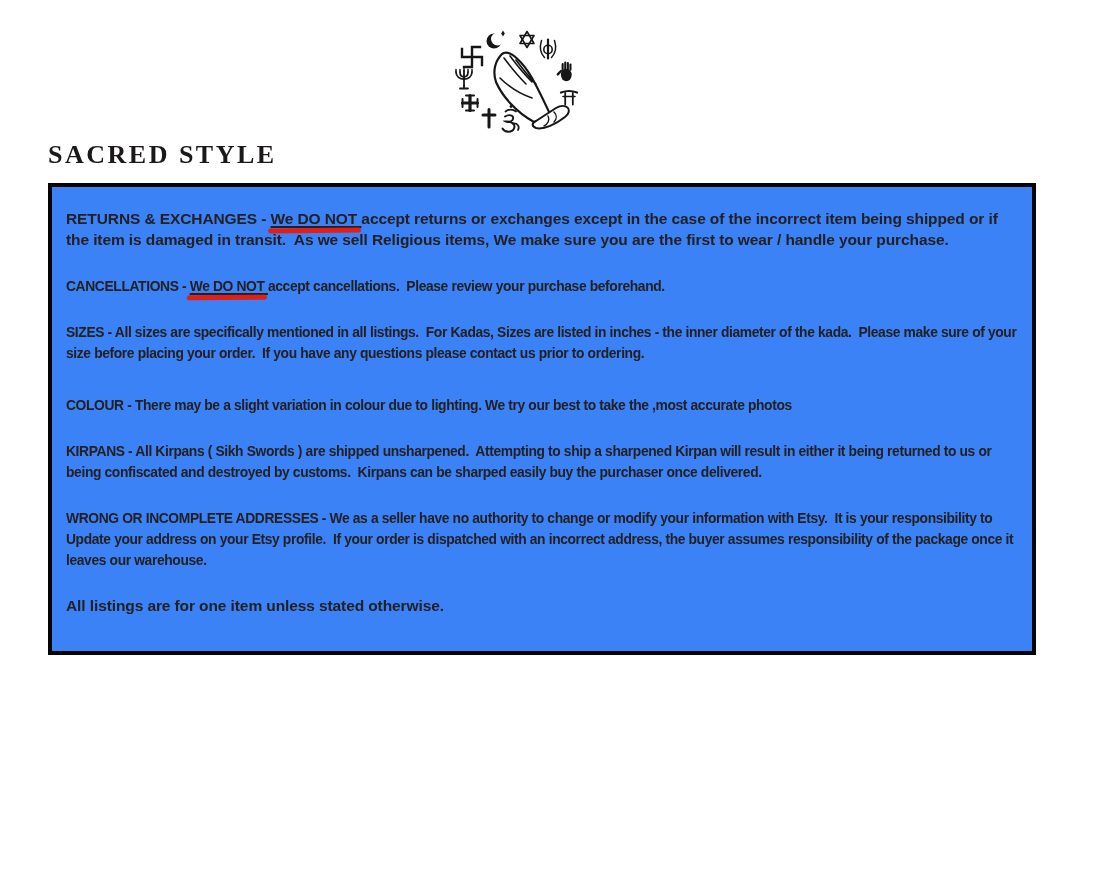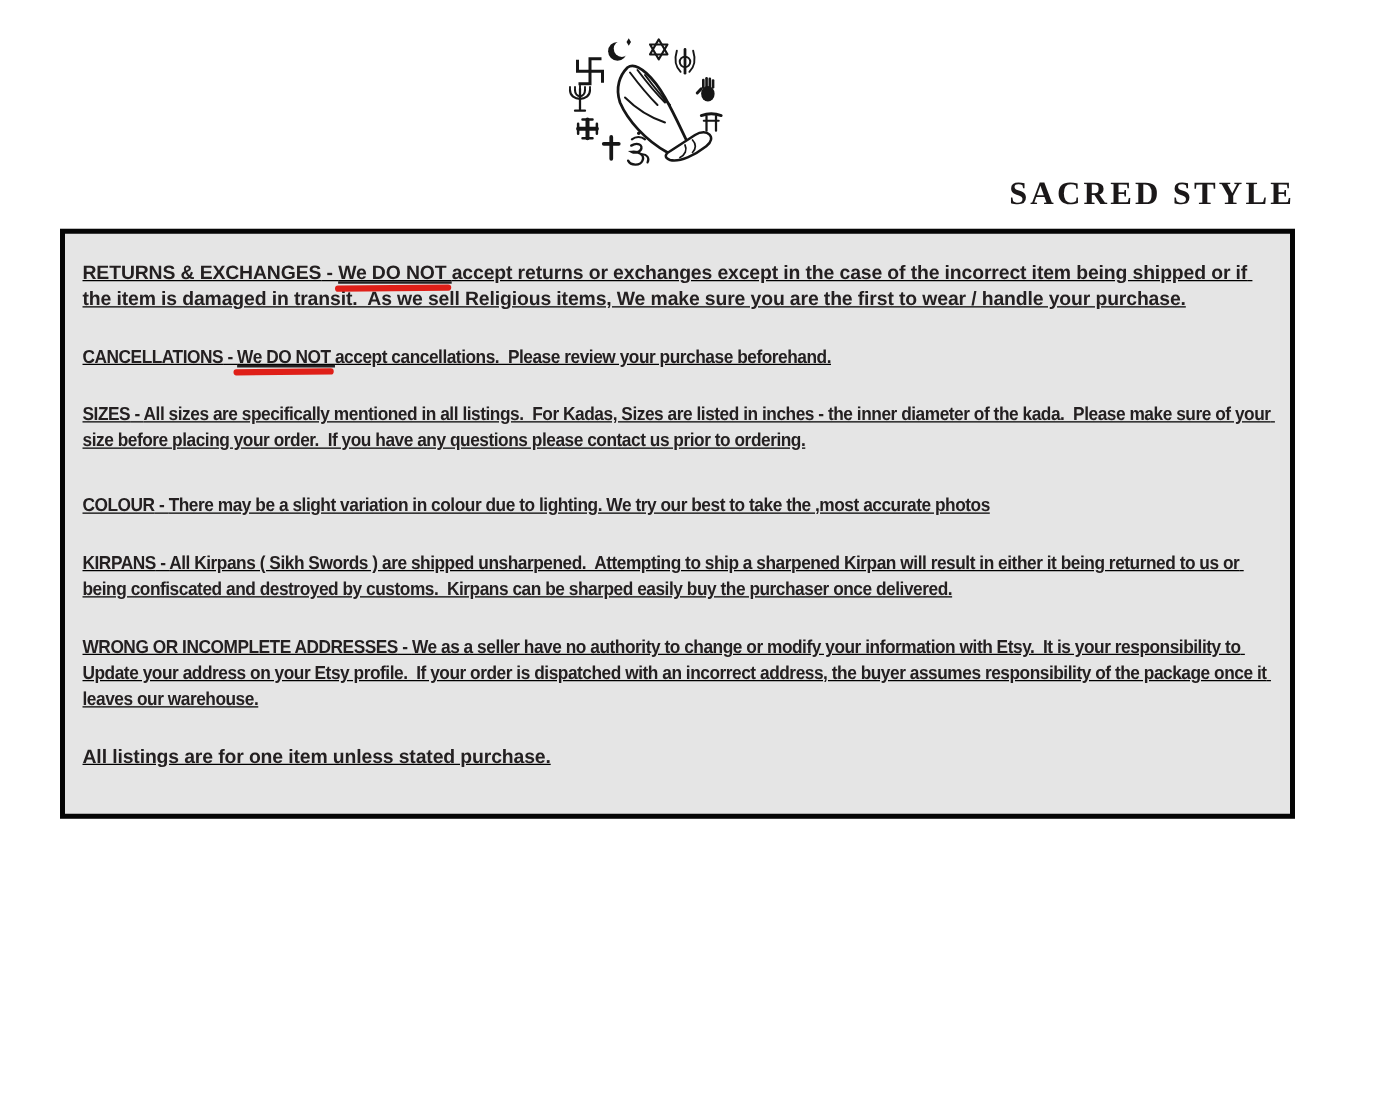--- a/index.html
+++ b/index.html
@@ -1,28 +1,28 @@
 <!DOCTYPE html>
 <html style="--hl: #df1f18;"><head>
 <meta charset="utf-8">
 <style>
   html,body{margin:0;padding:0;}
   body{
     width:1115px;height:883px;background:#ffffff;position:relative;
     font-family:"Liberation Sans",sans-serif;padding-top:20px;box-sizing:border-box;
   }
-  .header-wrap{width:988px;margin:0 0 0 48px;text-align:right;}
+  .header-wrap{width:988px;margin:0 0 0 48px;text-align:left;}
   .logo-svg{display:block;margin:0 auto;}
   .brand-name{
     font-family:"Liberation Serif",serif;font-weight:bold;font-size:26px;
     letter-spacing:2.5px;color:#1b1819;margin-top:1px;line-height:27px;
   }
   .policy-box{
     box-sizing:border-box;width:988px;margin:15px 0 0 48px;
-    border:4px solid #050505;padding:21px 16px 10px 14px;background:#e5e5e5;text-decoration:underline;
+    border:4px solid #050505;padding:21px 16px 10px 14px;background:#3b82f6;
   }
   .para{
     font-weight:bold;font-size:15.5px;line-height:21px;letter-spacing:-0.1px;
     color:#242021;white-space:pre-wrap;margin:0 0 25px 0;
   }
   .condensed{
     font-size:15px;letter-spacing:-0.4px;width:1032px;
     transform:scaleX(0.922);transform-origin:0 50%;
   }
   .pad-top{padding-top:6px;}
@@ -121,15 +121,15 @@
   <p class="para condensed"><span>CANCELLATIONS</span><span> - </span><span class="hl">We DO NOT </span><span>accept cancellations.  Please review your purchase beforehand.</span></p>
 
   <p class="para condensed"><span>SIZES</span><span> - </span><span>All sizes are specifically mentioned in all listings.  For Kadas, Sizes are listed in inches - the inner diameter of the kada.  Please make sure of your size before placing your order.  If you have any questions please contact us prior to ordering.</span></p>
 
   <p class="para condensed pad-top"><span>COLOUR</span><span> - </span><span>There may be a slight variation in colour due to lighting. We try our best to take the ,most accurate photos</span></p>
 
   <p class="para condensed"><span>KIRPANS</span><span> - </span><span>All Kirpans ( Sikh Swords ) are shipped unsharpened.  Attempting to ship a sharpened Kirpan will result in either it being returned to us or being confiscated and destroyed by customs.  Kirpans can be sharped easily buy the purchaser once delivered.</span></p>
 
   <p class="para condensed"><span>WRONG OR INCOMPLETE ADDRESSES</span><span> - </span><span>We as a seller have no authority to change or modify your information with Etsy.  It is your responsibility to Update your address on your Etsy profile.  If your order is dispatched with an incorrect address, the buyer assumes responsibility of the package once it leaves our warehouse.</span></p>
 
-  <p class="para"><span>All listings are for one item unless stated purchase.</span></p>
+  <p class="para"><span>All listings are for one item unless stated otherwise.</span></p>
 
 </div>
 
 </body></html>

